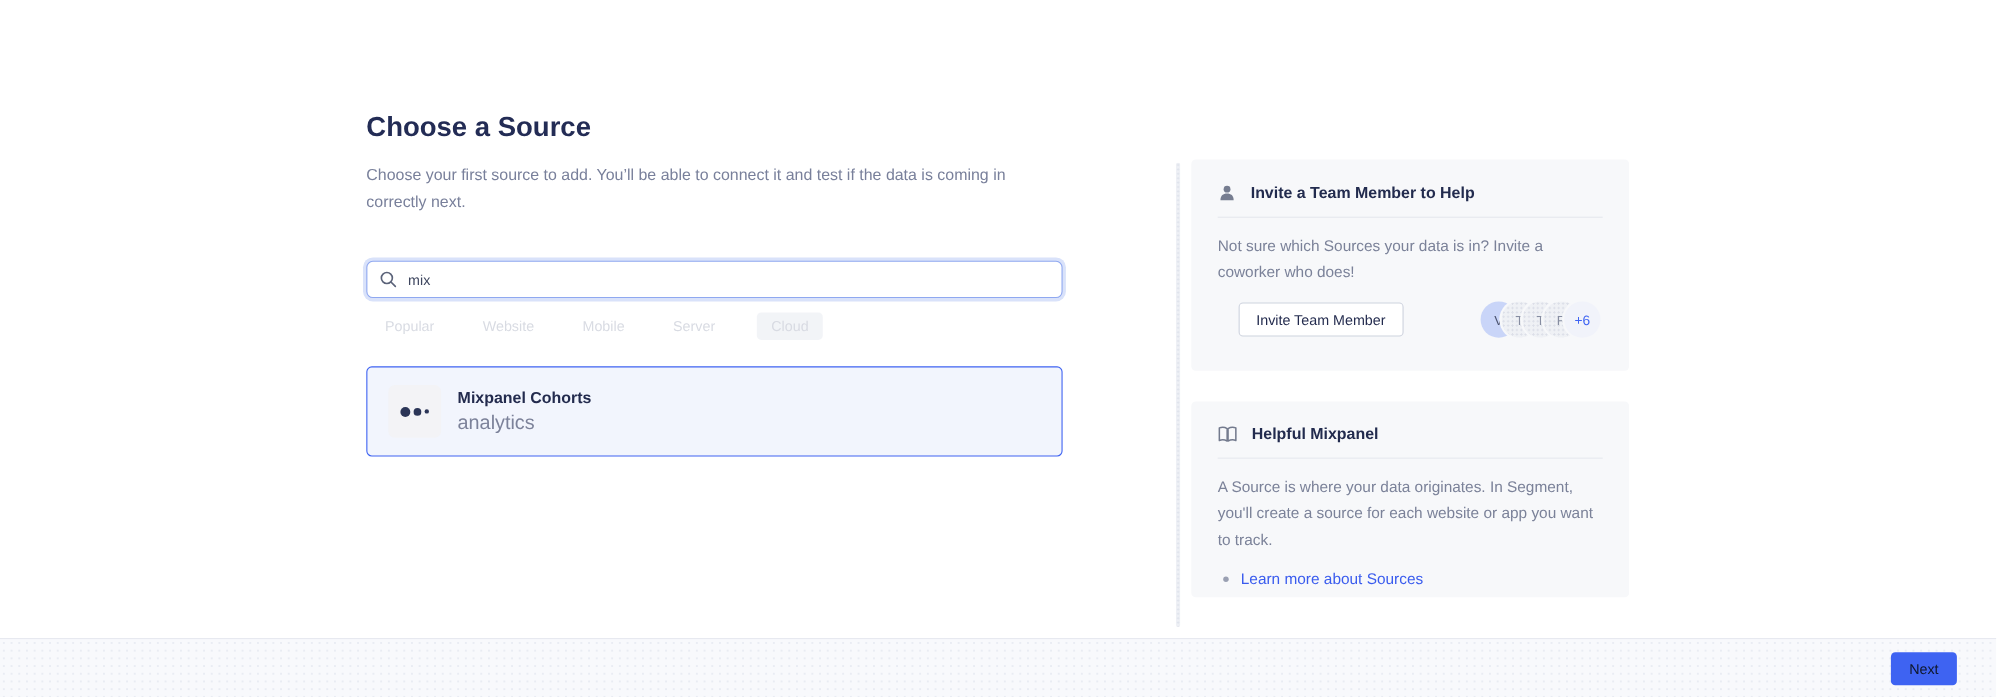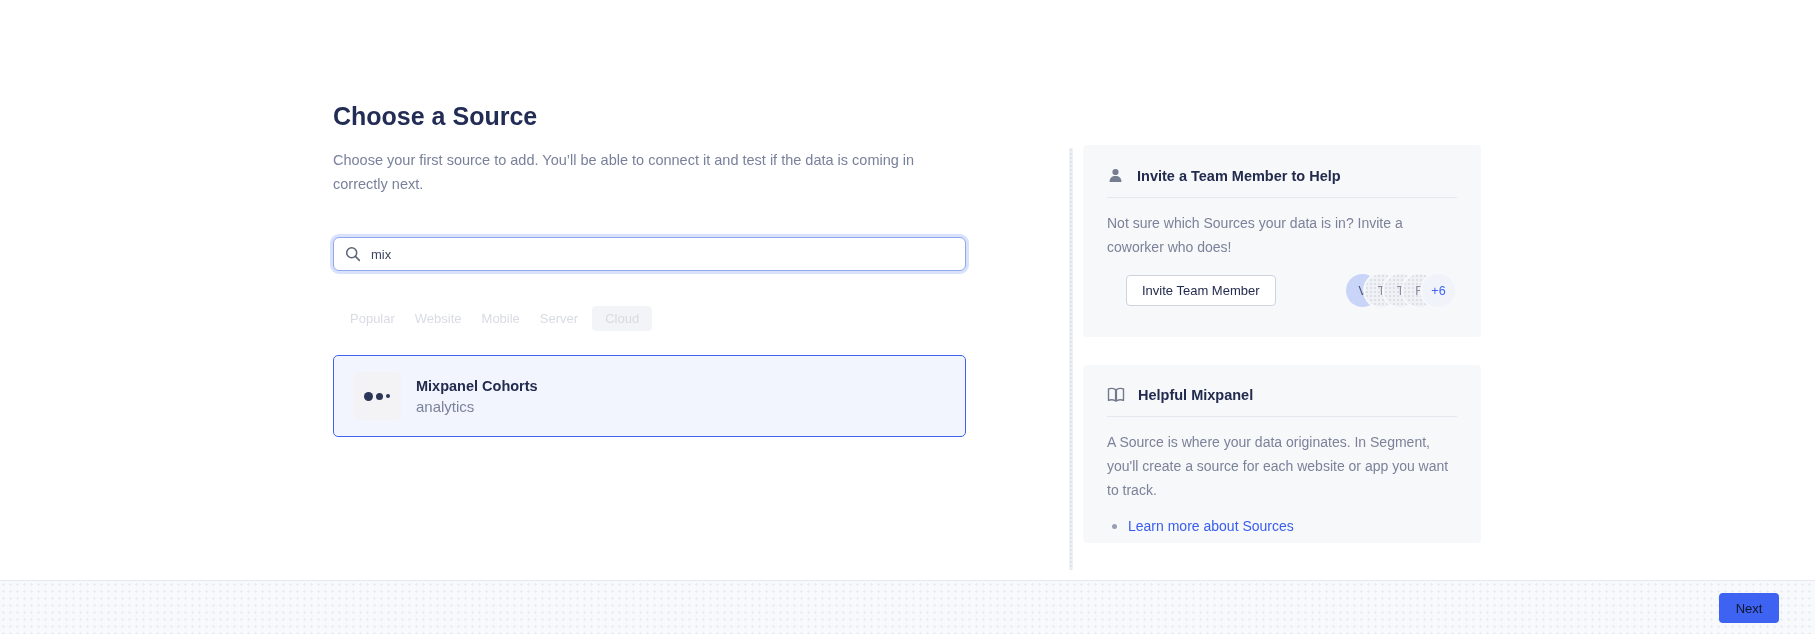--- a/index.html
+++ b/index.html
@@ -54,43 +54,43 @@
 
   .search-wrap { position:relative; margin-top:41px; height:34px; width:633px; }
   .search-input {
     width:100%; height:34px; border:1px solid #8fa8f0; border-radius:6px;
     box-shadow:0 0 0 3px #d9e2fa; outline:none; background:#ffffff;
     padding:0 12px 0 37px; font-size:13px; color:#3e465f; font-family:inherit;
   }
   .search-icon { position:absolute; left:12px; top:9px; width:16px; height:16px; }
 
   .tabs {
-    margin-top:34px; padding-left:17px; height:26px;
-    display:flex; align-items:center; gap:20px;
+    margin-top:12px; padding-left:17px; height:26px;
+    display:flex; align-items:center; gap:44px;
     font-size:13px; color:#9aa1b5; opacity:0.38;
   }
   .tab { cursor:pointer; white-space:nowrap; }
   .tab.pill { background:#dfe3ec; padding:5px 13px; border-radius:4px; margin-left:-6px; }
 
   .source-card {
     margin-top:24px; height:82px; width:633px;
     background:#f2f5fd; border:1.5px solid #3e63f2; border-radius:5px;
     display:flex; align-items:center; padding:0 16px; cursor:pointer;
   }
   .card-icon {
     width:48px; height:48px; border-radius:6px; background:#f3f3f6;
     display:flex; align-items:center; justify-content:center; gap:3px; margin-left:3px;
   }
   .mp-dot { background:#2b3557; border-radius:50%; display:inline-block; }
   .mp-dot.d1 { width:9px; height:9px; }
   .mp-dot.d2 { width:7px; height:7px; }
   .mp-dot.d3 { width:4px; height:4px; }
   .card-text { margin-left:15px; }
   .card-title { font-size:14.5px; font-weight:bold; color:#232b4e; }
-  .card-sub { font-size:15px; color:#7c829a; margin-top:4px; }
+  .card-sub { font-size:18px; color:#7c829a; margin-top:4px; }
 
   .scroll-strip {
     position:absolute; left:1069px; top:95px; width:4px; height:422px;
     background-color:#eef0f5;
     background-image:radial-gradient(circle,#dfe3ec 0.8px, rgba(0,0,0,0) 1px);
     background-size:4px 4px; border-radius:2px; cursor:pointer;
   }
 
   
   .sidebar { position:absolute; left:1083px; top:92px; width:398px; }

